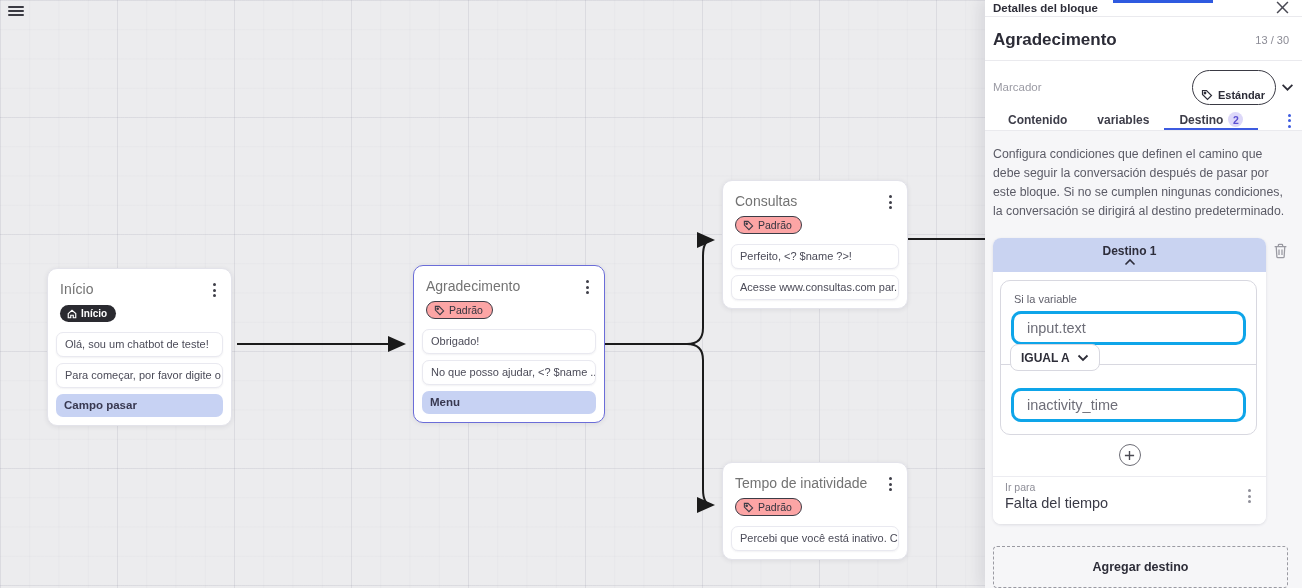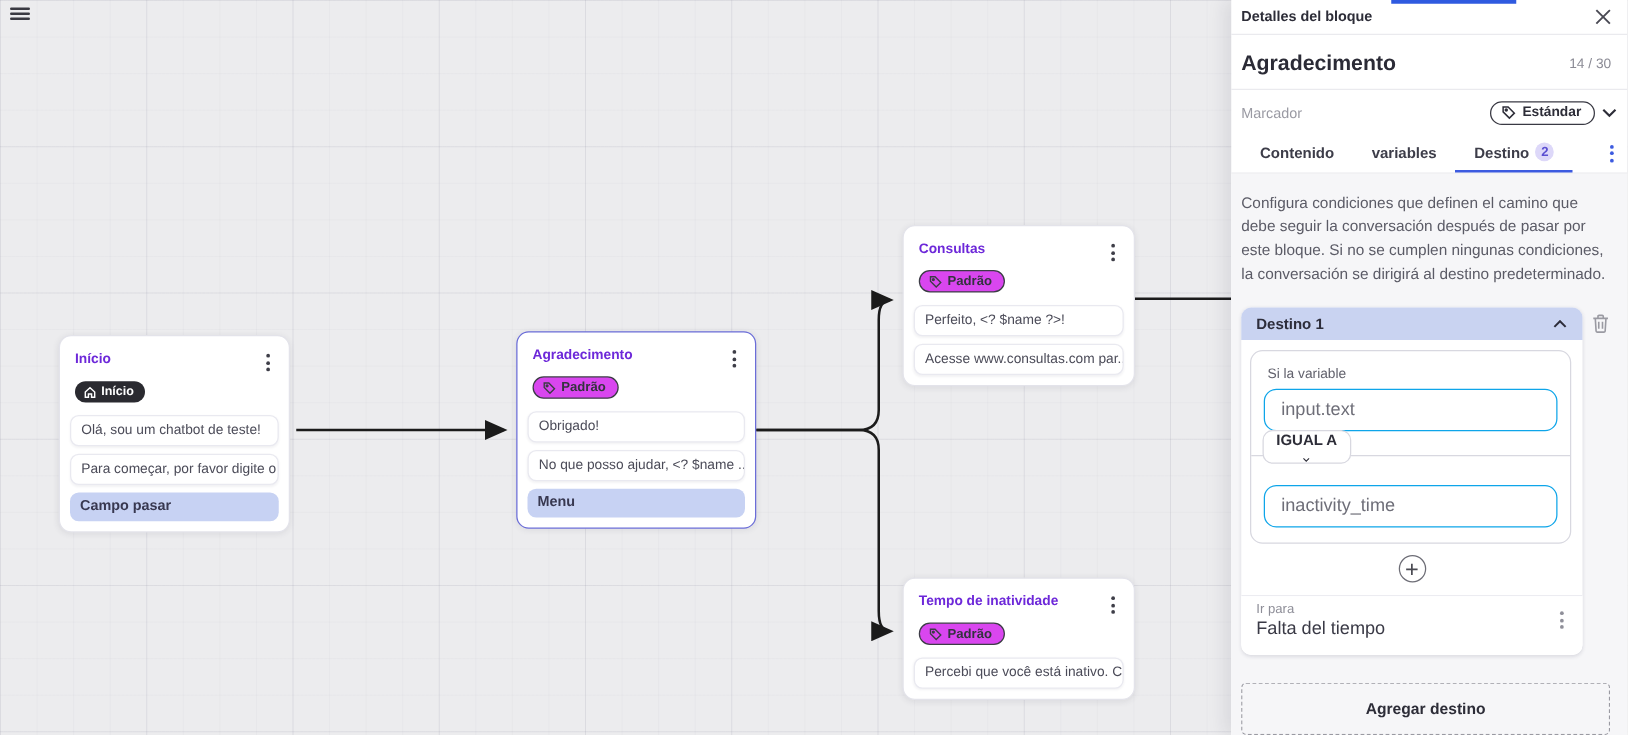--- a/index.html
+++ b/index.html
@@ -18,29 +18,29 @@
   .edges { position:absolute; left:0; top:0; }
 
   .hamburger { position:absolute; left:8px; top:4px; width:16px; cursor:pointer; }
   .hamburger span { display:block; height:2px; background:#3a3a42; margin:2px 0; border-radius:1px; }
 
   
   .node { position:absolute; background:#fff; border:1px solid #e3e3ea;
     border-radius:10px; box-shadow:0 1px 5px rgba(40,40,70,.09); padding:9px 8px 8px; }
   .node.selected { border:1.5px solid #6b6dd8; }
   .node-head { display:flex; justify-content:space-between; align-items:flex-start; padding:3px 4px 0 4px; }
-  .node-title { font-size:11px; font-weight:700; color:#6d28d9; white-space:nowrap; }
+  .node-title { font-size:14px; font-weight:400; color:#737373; white-space:nowrap; }
   .kebab { display:flex; flex-direction:column; gap:2.5px; padding:2px 3px; cursor:pointer; }
   .kebab i { width:3px; height:3px; border-radius:50%; background:#3e3e48; }
   .kebab.blue i { background:#3d5be0; }
   .kebab.gray i { background:#8f8f99; }
   .badge-dark { display:inline-flex; align-items:center; gap:4px; background:#2a2a30; color:#fff;
     border-radius:999px; padding:3px 9px 3px 7px; font-size:10px; font-weight:700; margin:6px 0 4px 4px; }
-  .pill-tag { display:inline-flex; align-items:center; gap:4px; border:1.3px solid #3c3c46; background:#d946ef;
-    border-radius:999px; padding:2px 9px 2px 7px; font-size:10.5px; font-weight:700; color:#33333e; margin:5px 0 4px 4px; }
+  .pill-tag { display:inline-flex; align-items:center; gap:4px; border:1.3px solid #3c3c46; background:#fca5a5;
+    border-radius:999px; padding:2px 9px 2px 7px; font-size:10.5px; font-weight:400; color:#33333e; margin:5px 0 4px 4px; }
   .msg { background:#fff; border:1px solid #e9e9f0; border-radius:7px; padding:5px 8px 6px;
     font-size:11px; color:#4b4b58; margin-top:6px; box-shadow:0 1px 2px rgba(40,40,70,.06);
     white-space:nowrap; overflow:hidden; }
   .action { background:#c7d2f3; border-radius:7px; padding:5px 8px 6px; font-size:11.5px;
     font-weight:700; color:#383850; margin-top:6px; white-space:nowrap; overflow:hidden; }
 
   .n-inicio { left:47px; top:268px; width:185px; }
   .n-agradecimento { left:413px; top:265px; width:192px; }
   .n-consultas { left:722px; top:180px; width:186px; }
   .n-tempo { left:722px; top:462px; width:186px; }
@@ -57,48 +57,48 @@
 
   .p-title-row { display:flex; justify-content:space-between; align-items:center;
     padding:13px 13px 10px 8px; border-bottom:1px solid #eaeaee; }
   .p-title { font-size:17px; font-weight:700; color:#2b2b36; }
   .p-counter { font-size:11px; color:#8b8b95; }
 
   .marker-row { display:flex; justify-content:space-between; align-items:center; padding:9px 8px 7px 8px; }
   .marker-label { font-size:11.5px; color:#9a9aa3; }
   .marker-right { display:flex; align-items:center; gap:5px; }
   .pill-estandar { display:inline-flex; align-items:center; gap:5px; border:1.5px solid #3a3a44;
-    border-radius:999px; padding:2px 10px 3px 8px; font-size:11px; font-weight:700; color:#2d2d38;
+    border-radius:999px; padding:18px 10px 3px 8px; font-size:11px; font-weight:700; color:#2d2d38;
     background:#fff; cursor:pointer; }
 
   .tabs-row { display:flex; align-items:stretch; height:33px; padding:0 8px; border-bottom:1px solid #eaeaee; }
   .tab { display:flex; align-items:center; gap:5px; padding:0 15px; font-size:12px; font-weight:700;
     color:#3d3d49; cursor:pointer; border-bottom:2.5px solid transparent; }
   .tab.active { border-bottom-color:#3d5be0; }
   .tab-badge { width:15px; height:15px; border-radius:50%; background:#ddd8f9; color:#5b4fd2;
     font-size:10.5px; font-weight:700; display:flex; align-items:center; justify-content:center; }
   .tabs-row .kebab { margin-left:auto; align-self:center; }
 
   .p-body { flex:1; background:#f6f6f8; padding:14px 14px 0 8px; }
   .desc { font-size:12.3px; line-height:1.55; color:#5b5b66; width:294px; }
 
   .dest-wrap { display:flex; align-items:flex-start; gap:7px; margin-top:17px; }
   .dest-card { width:273px; border-radius:8px; background:#fff; box-shadow:0 1px 3px rgba(40,40,70,.12); }
   .dest-header { background:#c9d3f1; border-radius:8px 8px 0 0; display:flex; justify-content:space-between;
-    align-items:center; padding:6px 12px; cursor:pointer; }
+    align-items:center; padding:6px 12px; cursor:pointer;flex-direction:column; }
   .dest-header .t { font-size:12px; font-weight:700; color:#2d2d3b; }
   .dest-body { padding:8px 7px 0; }
   .cond-box { border:1px solid #d8d8e0; border-radius:10px; background:#fff; position:relative; width:257px; }
   .cond-top { padding:12px 10px 19px; border-bottom:1px solid #d8d8e0; }
   .cond-label { font-size:11px; color:#62626d; margin-left:3px; }
-  .cond-input { margin-top:6px; height:34px; border:1px solid #0ea5e9; border-radius:10px;
+  .cond-input { margin-top:6px; height:34px; border:3px solid #0ea5e9; border-radius:10px;
     font-size:14.5px; color:#6e6e78; display:flex; align-items:center; padding:0 13px; background:#fff; }
   .op-chip { position:absolute; left:9px; top:63px; height:27px; background:#fff; border:1px solid #d8d8e0;
     border-radius:8px; display:inline-flex; align-items:center; gap:7px; padding:0 10px; font-size:12px;
-    font-weight:700; color:#2d2d38; cursor:pointer; z-index:2;flex-direction:column; }
+    font-weight:700; color:#2d2d38; cursor:pointer; z-index:2; }
   .cond-bottom { padding:17px 10px 12px; }
   .plus-row { display:flex; justify-content:center; padding:9px 0 10px; }
   .plus-btn { width:22px; height:22px; border-radius:50%; border:1.5px solid #6d6d76; background:#fff;
     color:#4a4a52; font-size:15px; line-height:18px; cursor:pointer; display:flex; align-items:center; justify-content:center; }
   .goto-row { border-top:1px solid #ececf1; display:flex; justify-content:space-between; align-items:center;
     padding:4px 12px 13px; background:#fff; border-radius:0 0 8px 8px; }
   .goto-label { font-size:10.5px; color:#8e8e98; }
   .goto-value { font-size:14.5px; color:#3a3a46; margin-top:2px; }
   .trash-btn { margin-top:5px; }
 
@@ -219,21 +219,21 @@
     <span class="t">Detalles del bloque</span>
     <button class="icon-btn">
       <svg width="13" height="13" viewBox="0 0 12 12" stroke="#4a4a54" stroke-width="1.4">
           <path d="M1 1 L11 11 M11 1 L1 11"></path>
         </svg>
     </button>
   </div>
 
   <div class="p-title-row">
     <span class="p-title">Agradecimento</span>
-    <span class="p-counter">14 / 30</span>
+    <span class="p-counter">13 / 30</span>
   </div>
 
   <div class="marker-row">
     <span class="marker-label">Marcador</span>
     <span class="marker-right">
       <span class="pill-estandar">
         <svg width="12" height="12" viewBox="0 0 12 12" fill="none" stroke="#2d2d38" stroke-width="1.2">
             <path d="M1.5 1.5 H5.5 L10.5 6.5 L6.5 10.5 L1.5 5.5 Z"></path>
             <circle cx="4" cy="4" r="0.8" fill="#2d2d38"></circle>
           </svg>

